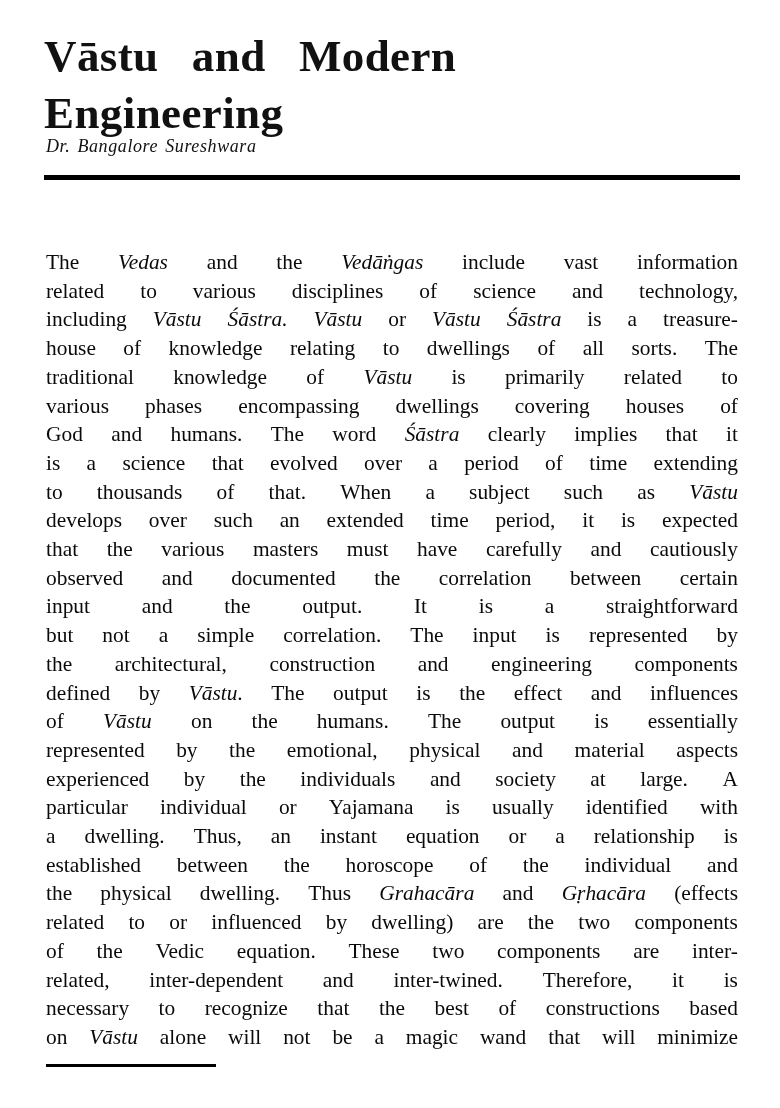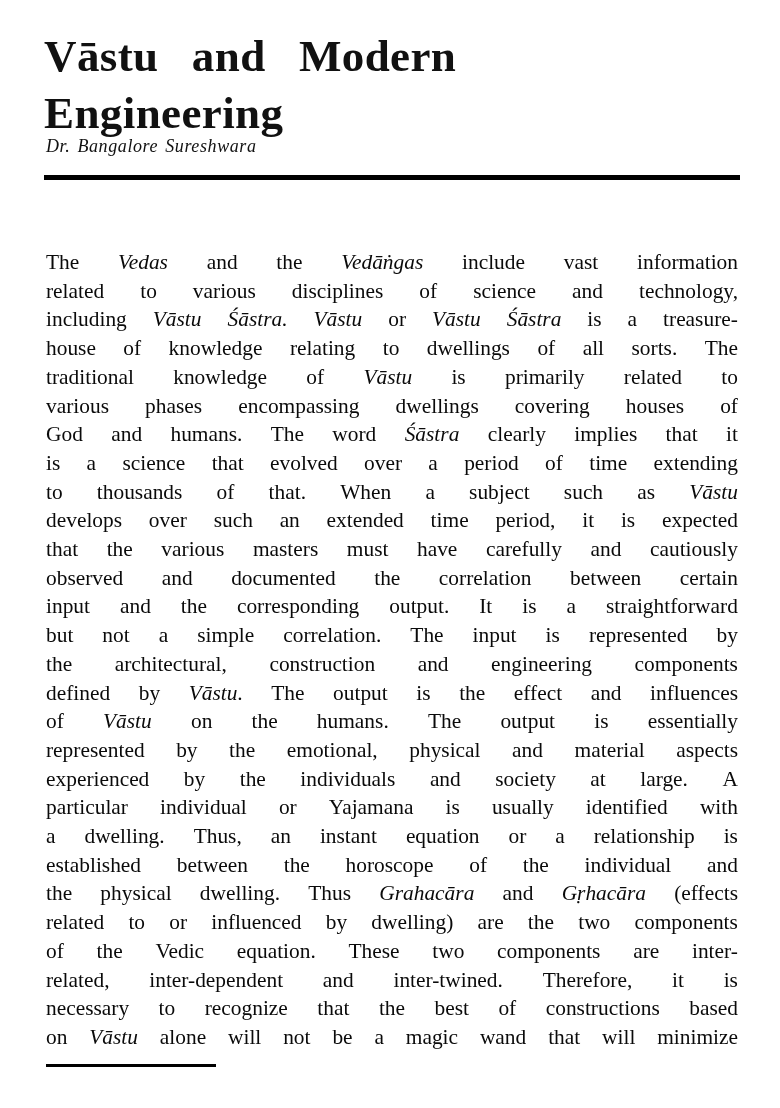--- a/index.html
+++ b/index.html
@@ -142,21 +142,21 @@
       <div class="jline"><span><span>including</span></span><span><i>Vāstu</i></span><span><i>Śāstra.</i></span><span><i>Vāstu</i></span><span><span>or</span></span><span><i>Vāstu</i></span><span><i>Śāstra</i></span><span><span>is</span></span><span><span>a</span></span><span><span>treasure-</span></span></div>
       <div class="jline"><span><span>house</span></span><span><span>of</span></span><span><span>knowledge</span></span><span><span>relating</span></span><span><span>to</span></span><span><span>dwellings</span></span><span><span>of</span></span><span><span>all</span></span><span><span>sorts.</span></span><span><span>The</span></span></div>
       <div class="jline"><span><span>traditional</span></span><span><span>knowledge</span></span><span><span>of</span></span><span><i>Vāstu</i></span><span><span>is</span></span><span><span>primarily</span></span><span><span>related</span></span><span><span>to</span></span></div>
       <div class="jline"><span><span>various</span></span><span><span>phases</span></span><span><span>encompassing</span></span><span><span>dwellings</span></span><span><span>covering</span></span><span><span>houses</span></span><span><span>of</span></span></div>
       <div class="jline"><span><span>God</span></span><span><span>and</span></span><span><span>humans.</span></span><span><span>The</span></span><span><span>word</span></span><span><i>Śāstra</i></span><span><span>clearly</span></span><span><span>implies</span></span><span><span>that</span></span><span><span>it</span></span></div>
       <div class="jline"><span><span>is</span></span><span><span>a</span></span><span><span>science</span></span><span><span>that</span></span><span><span>evolved</span></span><span><span>over</span></span><span><span>a</span></span><span><span>period</span></span><span><span>of</span></span><span><span>time</span></span><span><span>extending</span></span></div>
       <div class="jline"><span><span>to</span></span><span><span>thousands</span></span><span><span>of</span></span><span><span>that.</span></span><span><span>When</span></span><span><span>a</span></span><span><span>subject</span></span><span><span>such</span></span><span><span>as</span></span><span><i>Vāstu</i></span></div>
       <div class="jline"><span><span>develops</span></span><span><span>over</span></span><span><span>such</span></span><span><span>an</span></span><span><span>extended</span></span><span><span>time</span></span><span><span>period,</span></span><span><span>it</span></span><span><span>is</span></span><span><span>expected</span></span></div>
       <div class="jline"><span><span>that</span></span><span><span>the</span></span><span><span>various</span></span><span><span>masters</span></span><span><span>must</span></span><span><span>have</span></span><span><span>carefully</span></span><span><span>and</span></span><span><span>cautiously</span></span></div>
       <div class="jline"><span><span>observed</span></span><span><span>and</span></span><span><span>documented</span></span><span><span>the</span></span><span><span>correlation</span></span><span><span>between</span></span><span><span>certain</span></span></div>
-      <div class="jline"><span><span>input</span></span><span><span>and</span></span><span><span>the</span></span><span><span>corresponding</span></span><span><span>output.</span></span><span><span>It</span></span><span><span>is</span></span><span><span>a</span></span><span><span>straightforward</span></span></div>
+      <div class="jline"><span><span>input</span></span><span><span>and</span></span><span><span>the</span></span><span><span>output.</span></span><span><span>It</span></span><span><span>is</span></span><span><span>a</span></span><span><span>straightforward</span></span></div>
       <div class="jline"><span><span>but</span></span><span><span>not</span></span><span><span>a</span></span><span><span>simple</span></span><span><span>correlation.</span></span><span><span>The</span></span><span><span>input</span></span><span><span>is</span></span><span><span>represented</span></span><span><span>by</span></span></div>
       <div class="jline"><span><span>the</span></span><span><span>architectural,</span></span><span><span>construction</span></span><span><span>and</span></span><span><span>engineering</span></span><span><span>components</span></span></div>
       <div class="jline"><span><span>defined</span></span><span><span>by</span></span><span><i>Vāstu</i><span>.</span></span><span><span>The</span></span><span><span>output</span></span><span><span>is</span></span><span><span>the</span></span><span><span>effect</span></span><span><span>and</span></span><span><span>influences</span></span></div>
       <div class="jline"><span><span>of</span></span><span><i>Vāstu</i></span><span><span>on</span></span><span><span>the</span></span><span><span>humans.</span></span><span><span>The</span></span><span><span>output</span></span><span><span>is</span></span><span><span>essentially</span></span></div>
       <div class="jline"><span><span>represented</span></span><span><span>by</span></span><span><span>the</span></span><span><span>emotional,</span></span><span><span>physical</span></span><span><span>and</span></span><span><span>material</span></span><span><span>aspects</span></span></div>
       <div class="jline"><span><span>experienced</span></span><span><span>by</span></span><span><span>the</span></span><span><span>individuals</span></span><span><span>and</span></span><span><span>society</span></span><span><span>at</span></span><span><span>large.</span></span><span><span>A</span></span></div>
       <div class="jline"><span><span>particular</span></span><span><span>individual</span></span><span><span>or</span></span><span><span>Yajamana</span></span><span><span>is</span></span><span><span>usually</span></span><span><span>identified</span></span><span><span>with</span></span></div>
       <div class="jline"><span><span>a</span></span><span><span>dwelling.</span></span><span><span>Thus,</span></span><span><span>an</span></span><span><span>instant</span></span><span><span>equation</span></span><span><span>or</span></span><span><span>a</span></span><span><span>relationship</span></span><span><span>is</span></span></div>
       <div class="jline"><span><span>established</span></span><span><span>between</span></span><span><span>the</span></span><span><span>horoscope</span></span><span><span>of</span></span><span><span>the</span></span><span><span>individual</span></span><span><span>and</span></span></div>
       <div class="jline"><span><span>the</span></span><span><span>physical</span></span><span><span>dwelling.</span></span><span><span>Thus</span></span><span><i>Grahacāra</i></span><span><span>and</span></span><span><i>Gṛhacāra</i></span><span><span>(effects</span></span></div>

